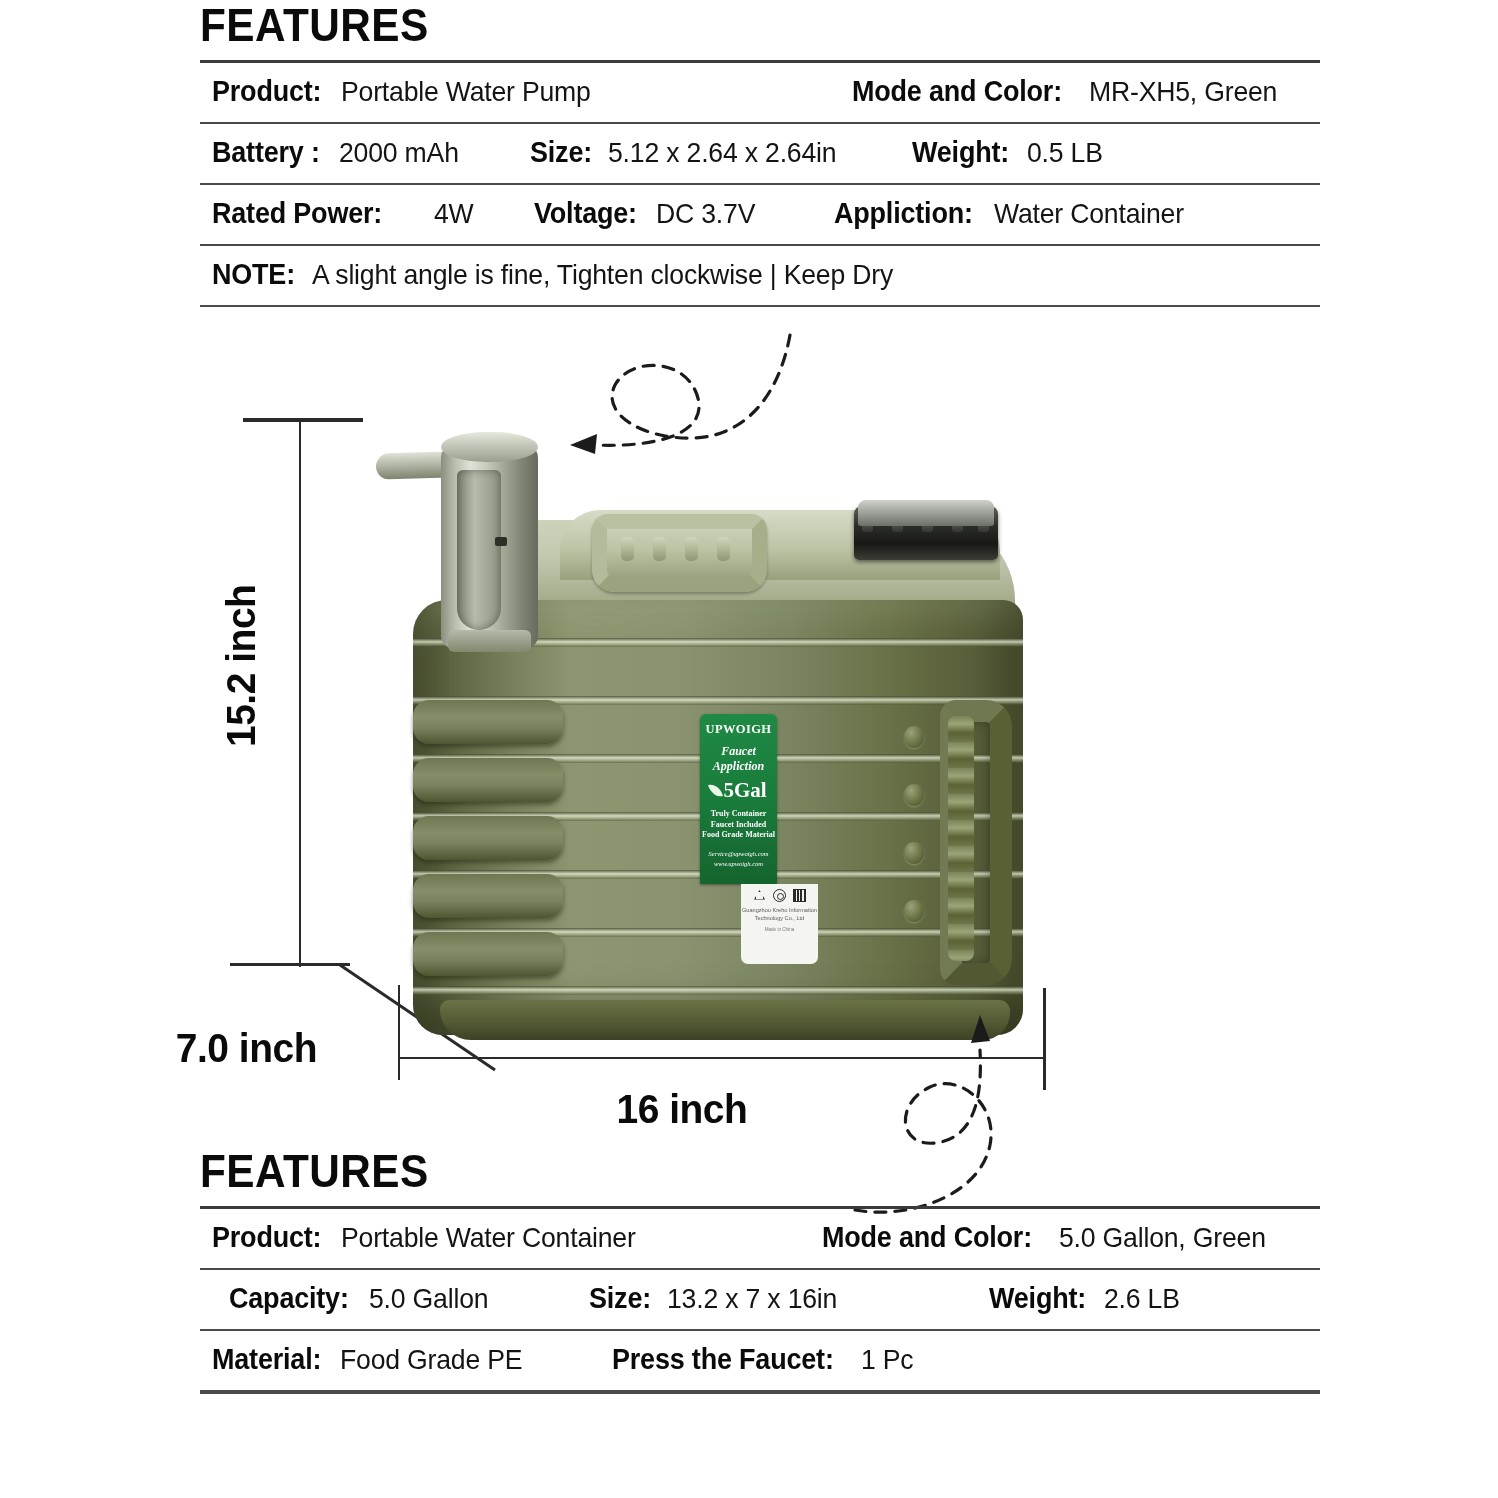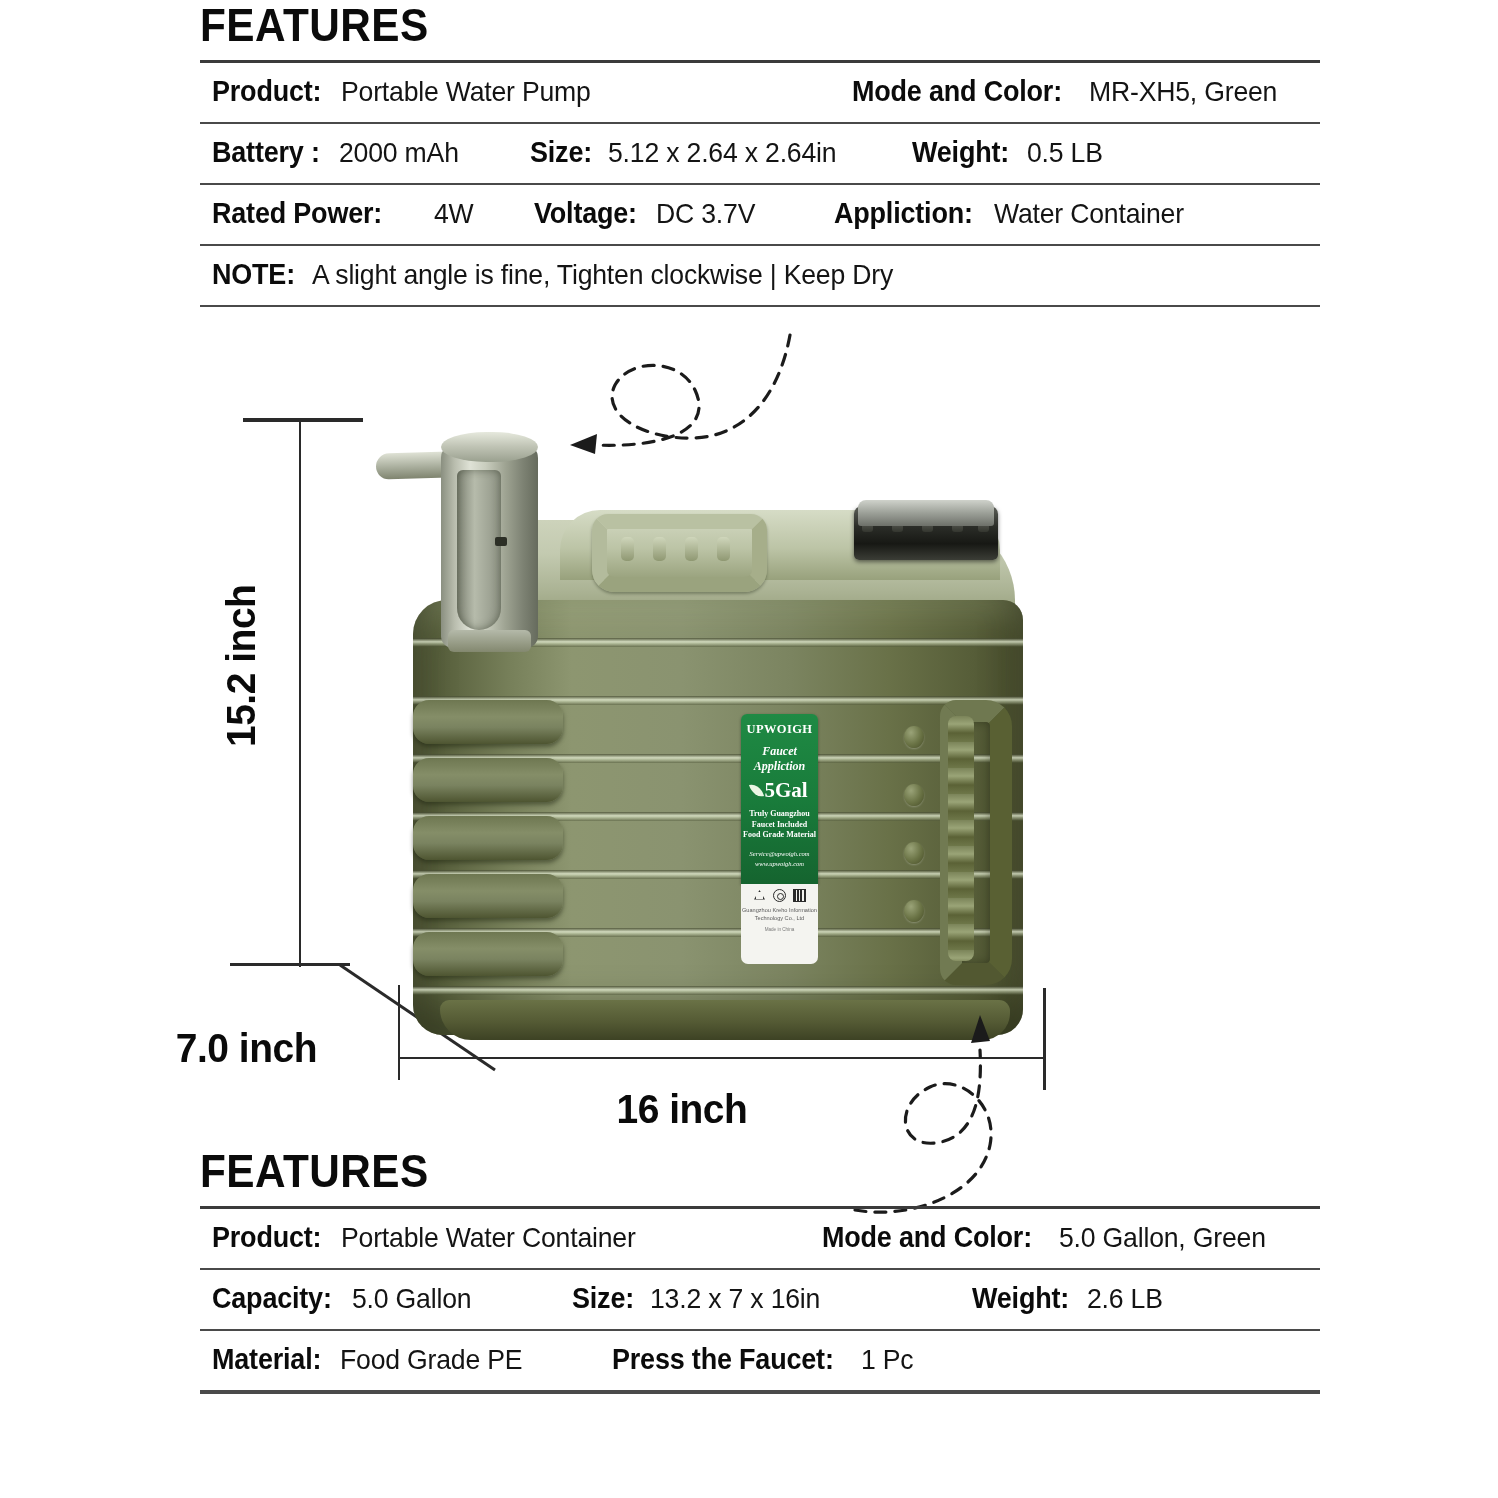--- a/index.html
+++ b/index.html
@@ -253,21 +253,21 @@
     position:absolute;
     left: 448px; top: 630px;
     width: 83px; height: 22px;
     background: linear-gradient(180deg,#b4b9a9,#83886f);
     border-radius: 6px;
   }
 
   
   .label-green {
     position:absolute;
-    left: 741px; top: 714px;
+    left: 700px; top: 714px;
     width: 77px; height: 170px;
     background: linear-gradient(180deg,#1f8a44 0%, #197c3b 50%, #15642f 100%);
     border-radius: 6px 6px 0 0;
     color: #fff;
     text-align: center;
     padding-top: 8px;
     box-shadow: 0 1px 3px rgba(0,0,0,.4);
   }
   .lbl-brand { font-family:"Liberation Serif", serif; font-weight:700; font-size:12.5px; letter-spacing:.4px; }
   .lbl-wc { font-family:"Liberation Serif", serif; font-style:italic; font-weight:700; font-size:12px; line-height:1.22; margin-top:7px; }
@@ -449,21 +449,21 @@
       <div class="lbl-brand">UPWOIGH</div>
       <div class="lbl-wc">
         <div>Faucet</div>
         <div>Appliction</div>
       </div>
       <div class="lbl-gal">
         <span class="leaf"></span>
         <span>5Gal</span>
       </div>
       <div class="lbl-bul">
-        <div>Truly Guangzhou</div>
+        <div>Truly Container</div>
         <div>Faucet Included</div>
         <div>Food Grade Material</div>
       </div>
       <div class="lbl-web">
         <div>Service@upwoigh.com</div>
         <div>www.upwoigh.com</div>
       </div>
     </div>
 
     <div class="label-white">
@@ -499,21 +499,21 @@
         <span class="v">Portable Water Container</span>
       </div>
       <div class="cell">
         <span class="k">Mode and Color:</span>
         <span class="v">5.0 Gallon,  Green</span>
       </div>
     </div>
     <div class="hr thin"></div>
 
     <div class="spec-row">
-      <div class="cell" style="width:360px;">
+      <div class="cell" style="width:360px;margin-left:17px;">
         <span class="k">Capacity:</span>
         <span class="v">5.0 Gallon</span>
       </div>
       <div class="cell" style="width:400px;">
         <span class="k">Size:</span>
         <span class="v">13.2 x 7 x 16in</span>
       </div>
       <div class="cell">
         <span class="k">Weight:</span>
         <span class="v">2.6 LB</span>

